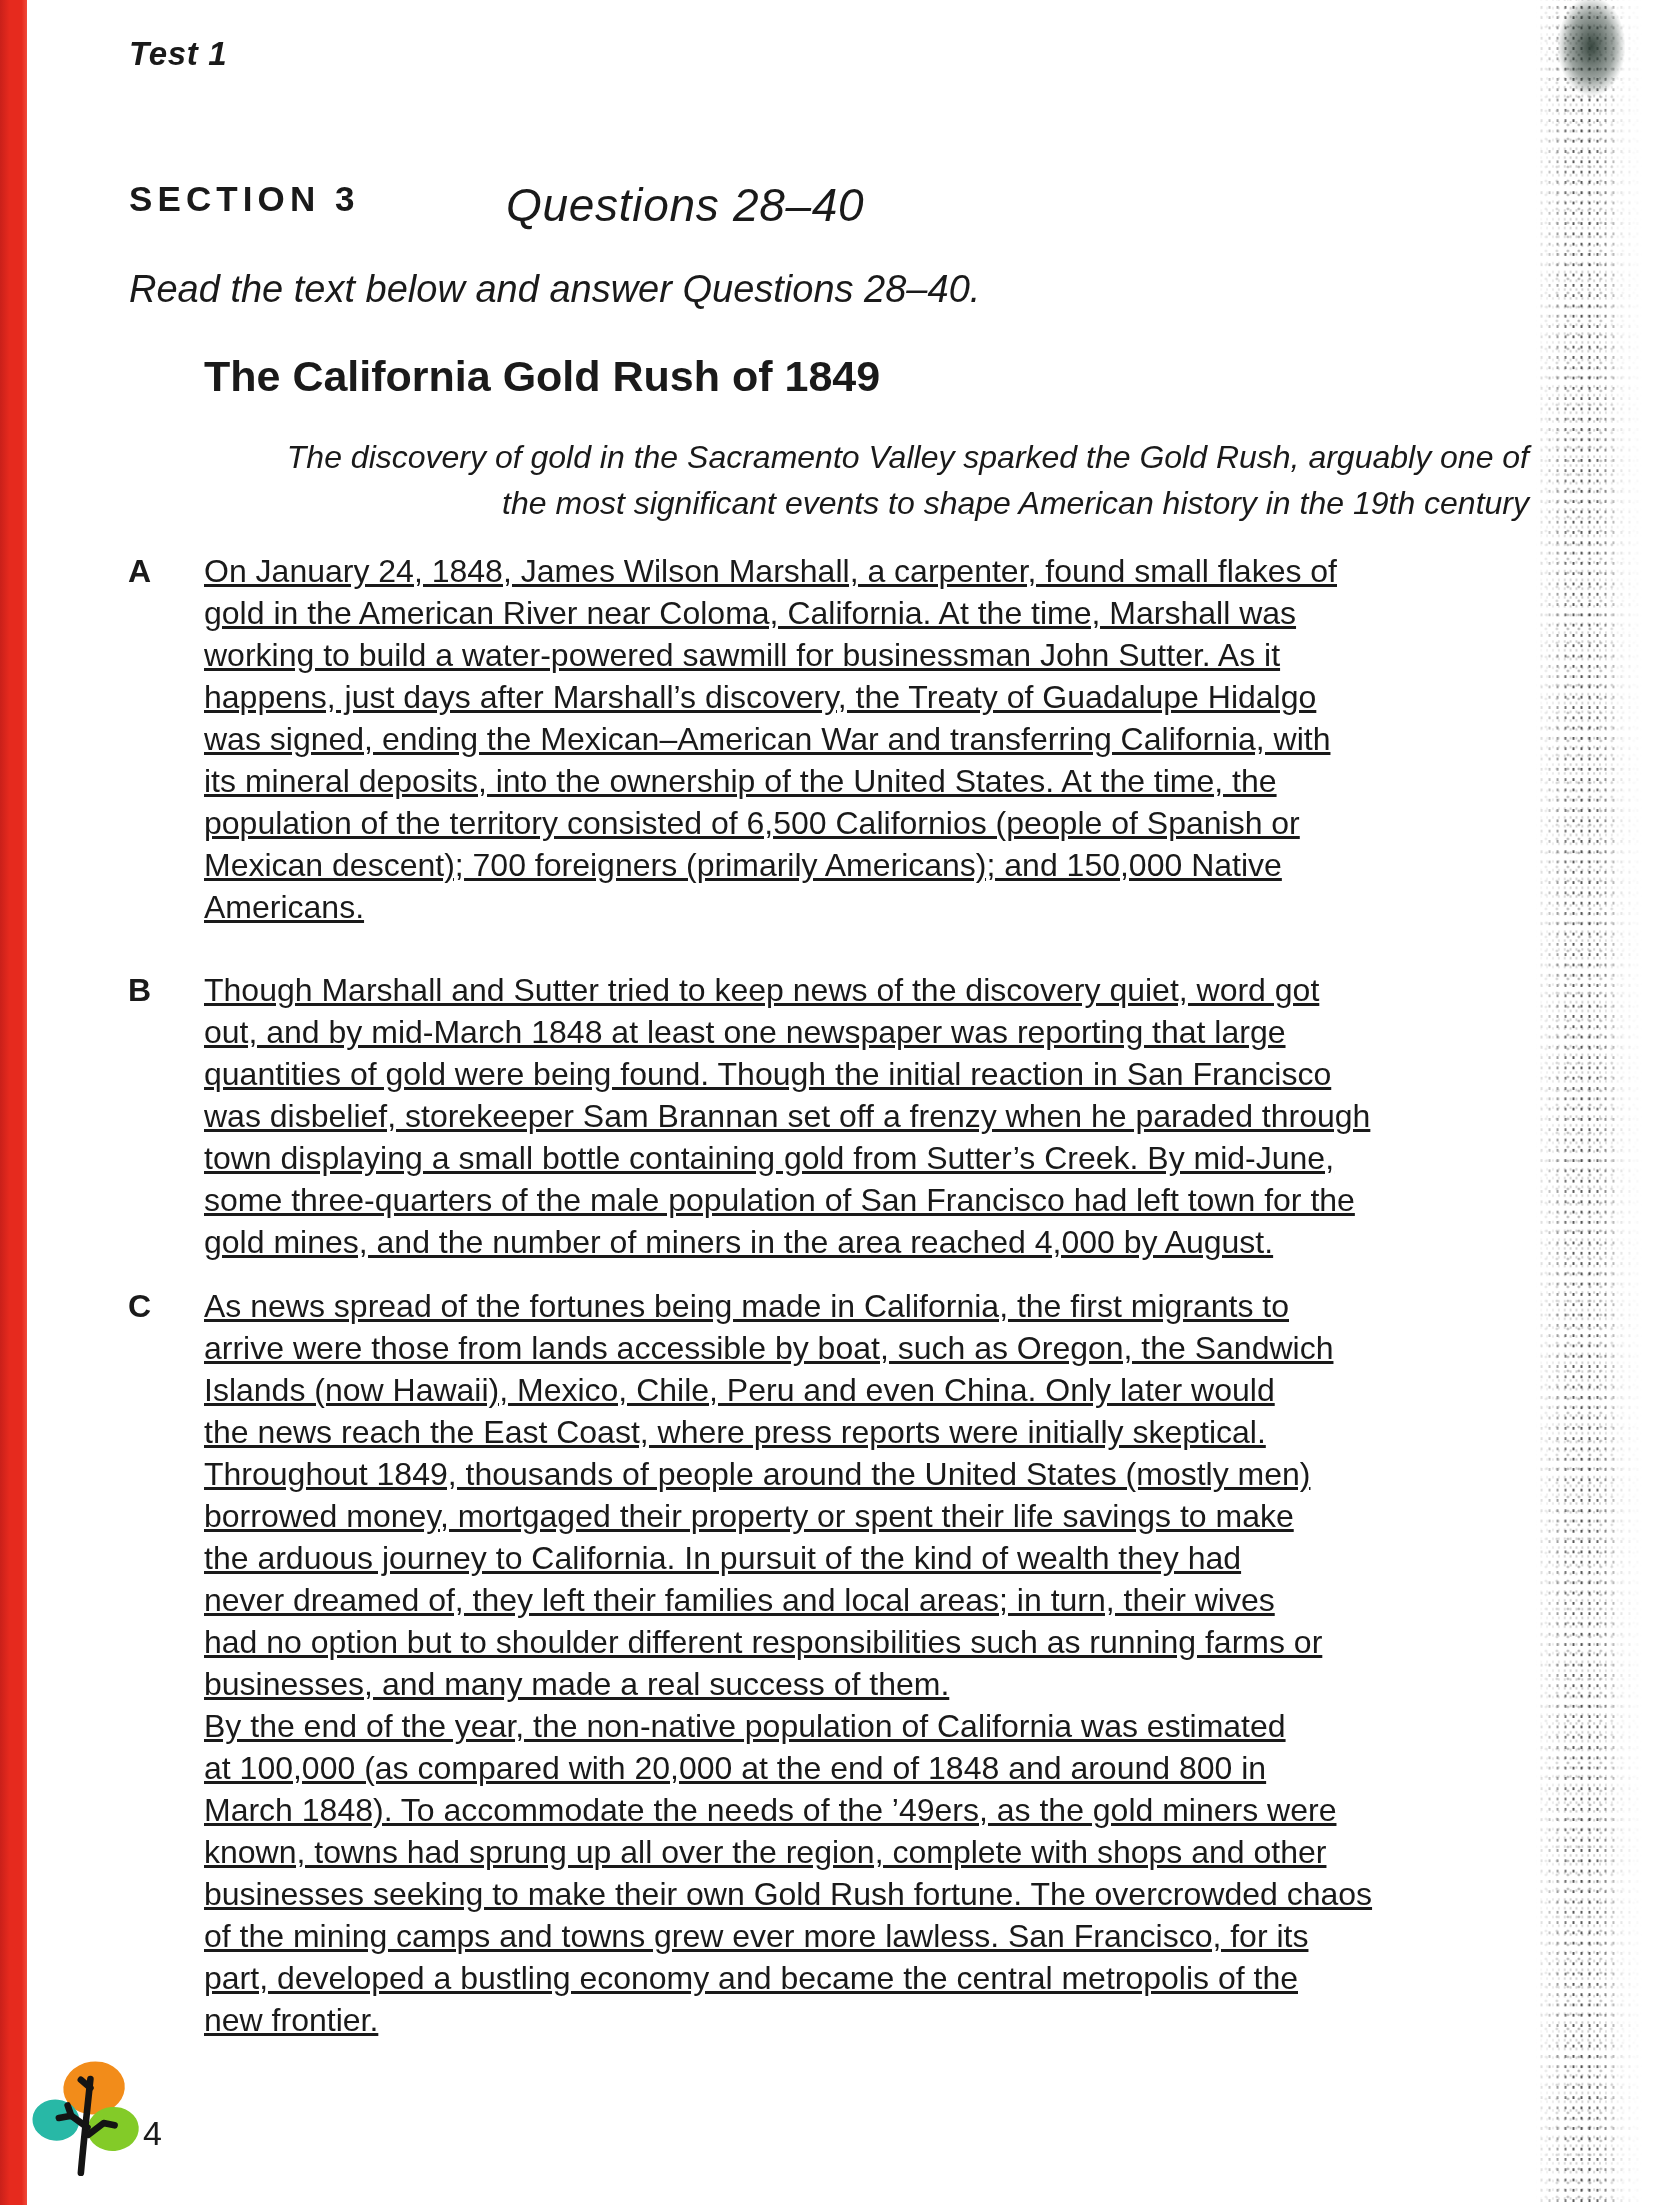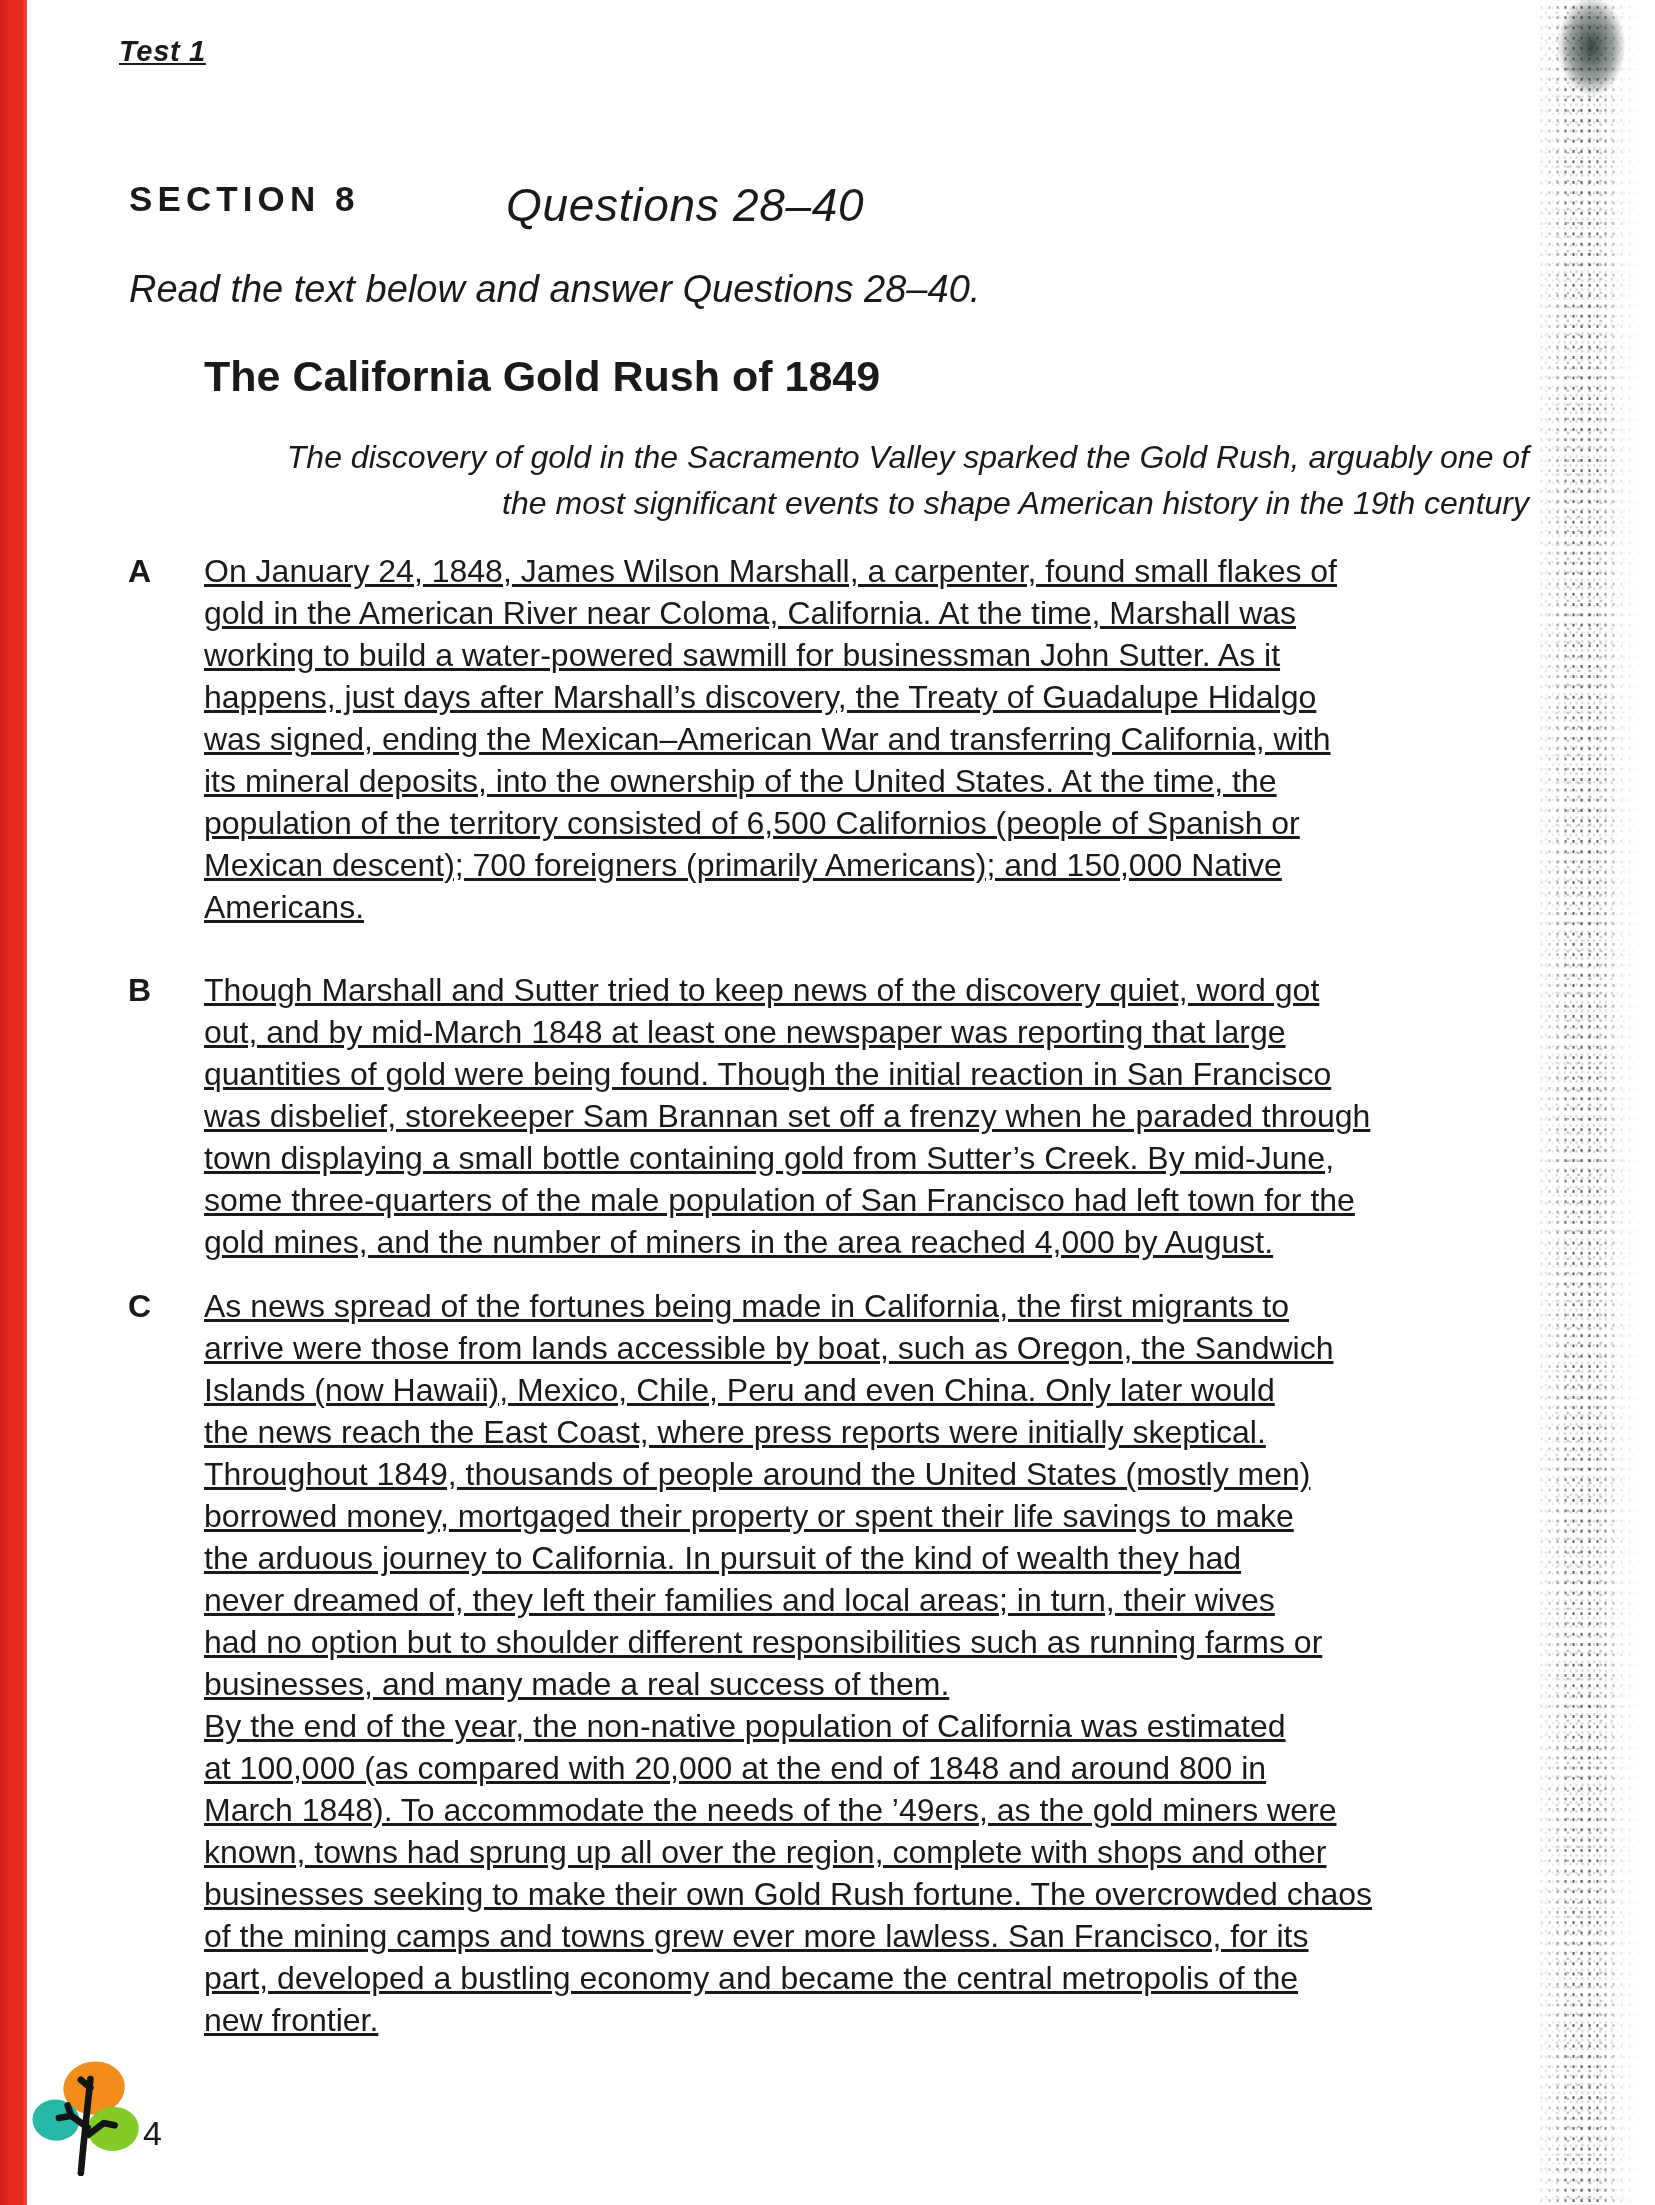--- a/index.html
+++ b/index.html
@@ -25,22 +25,22 @@
       radial-gradient(rgba(100,100,100,.55) 0.9px, transparent 1.3px),
       radial-gradient(rgba(140,140,140,.4) 0.7px, transparent 1.1px);
     background-size:100% 100%, 8px 10.3px, 11px 14px, 5.9px 8.8px;
     background-position:0 0, 1.5px 2.2px, 4.4px 5.9px, 2.2px 3.7px;
   }
   .edge-noise::before{
     content:"";position:absolute;left:11.8px;top:-18.4px;width:87px;height:129px;
     background:radial-gradient(closest-side, rgba(40,56,48,.92) 0%, rgba(40,56,48,.45) 52%, rgba(40,56,48,0) 78%);
   }
   .test-label{
-    position:absolute;left:119px;top:35px;
-    font-size:29px;font-weight:bold;font-style:italic;letter-spacing:0.7px;text-decoration:underline;
+    position:absolute;left:129px;top:35px;
+    font-size:33px;font-weight:bold;font-style:italic;letter-spacing:0.7px;
   }
   .section-label{
     position:absolute;left:129px;top:179px;
     font-size:35px;font-weight:bold;letter-spacing:5.1px;
   }
   .questions-label{
     position:absolute;left:480px;top:178px;
     font-size:46px;font-weight:normal;font-style:italic;letter-spacing:0.7px;margin-left:26px;
   }
   .instruction{
@@ -79,21 +79,21 @@
 </head>
 <body>
 
 <div class="page">
 
   <div class="red-stripe"></div>
   <div class="edge-noise"></div>
 
   <div class="test-label">Test 1</div>
 
-  <div class="section-label">SECTION 8</div>
+  <div class="section-label">SECTION 3</div>
 
   <div class="questions-label">Questions 28–40</div>
 
   <div class="instruction">Read the text below and answer Questions 28–40.</div>
 
   <h1 class="passage-title">The California Gold Rush of 1849</h1>
 
   <div class="passage-subtitle">The discovery of gold in the Sacramento Valley sparked the Gold Rush, arguably one of
 the most significant events to shape American history in the 19th century</div>
 

